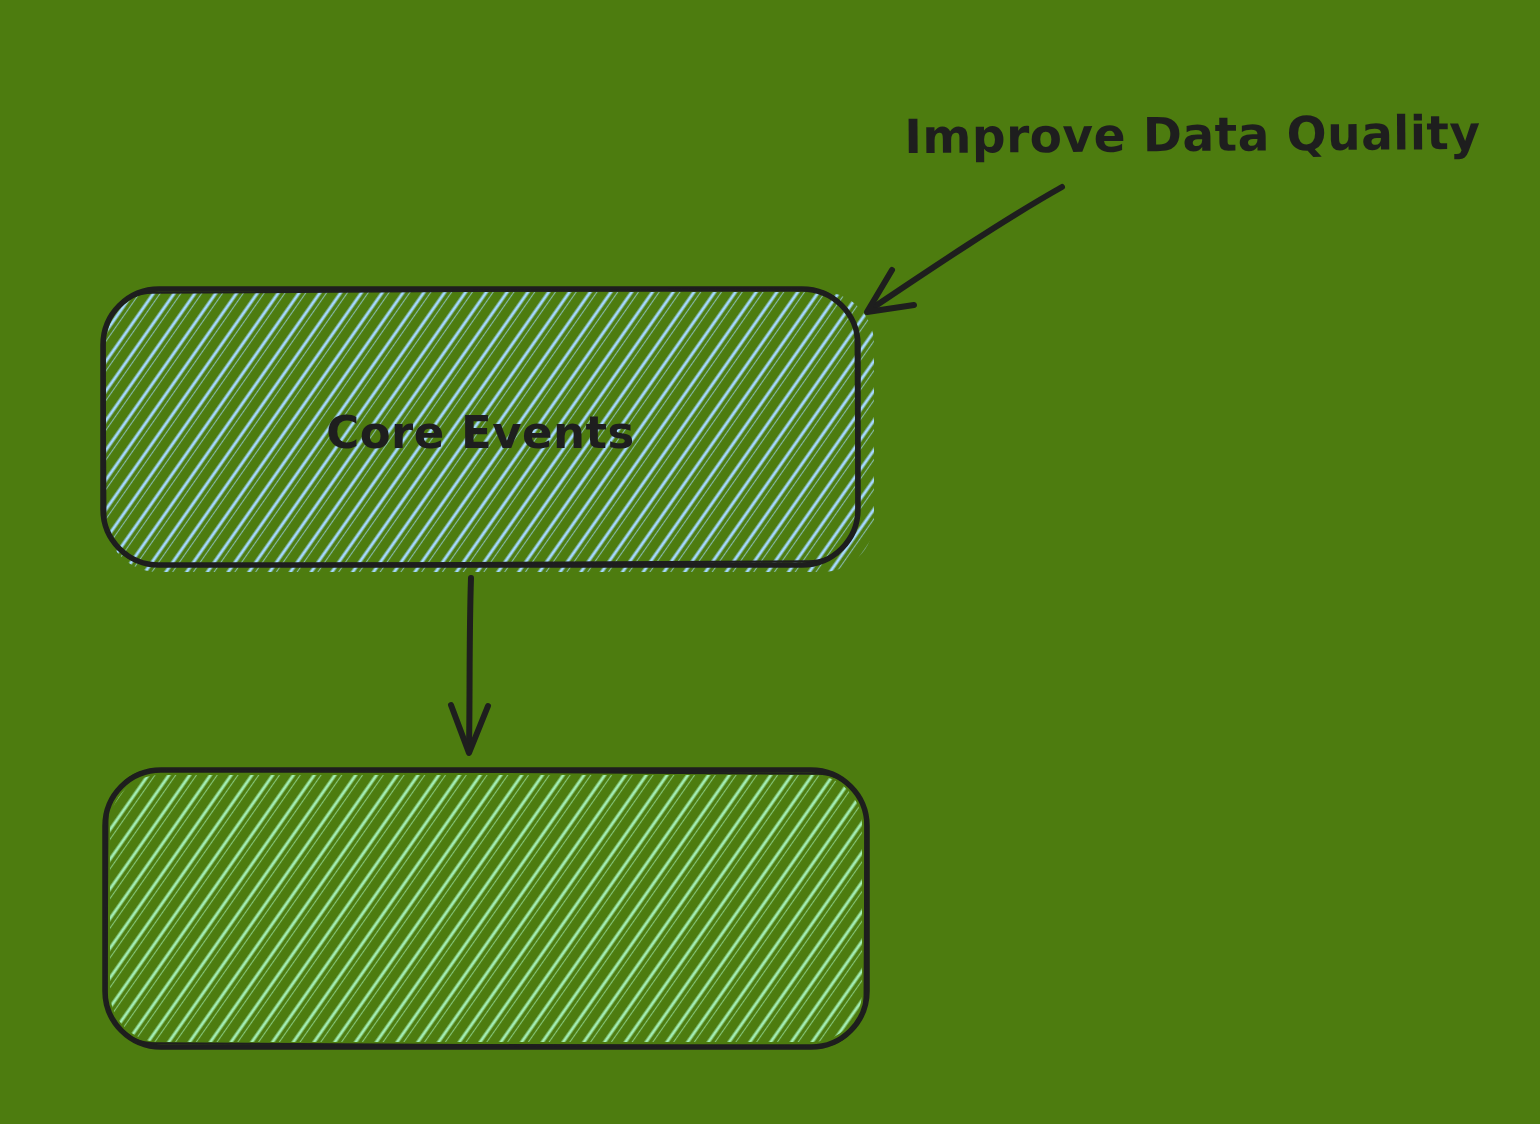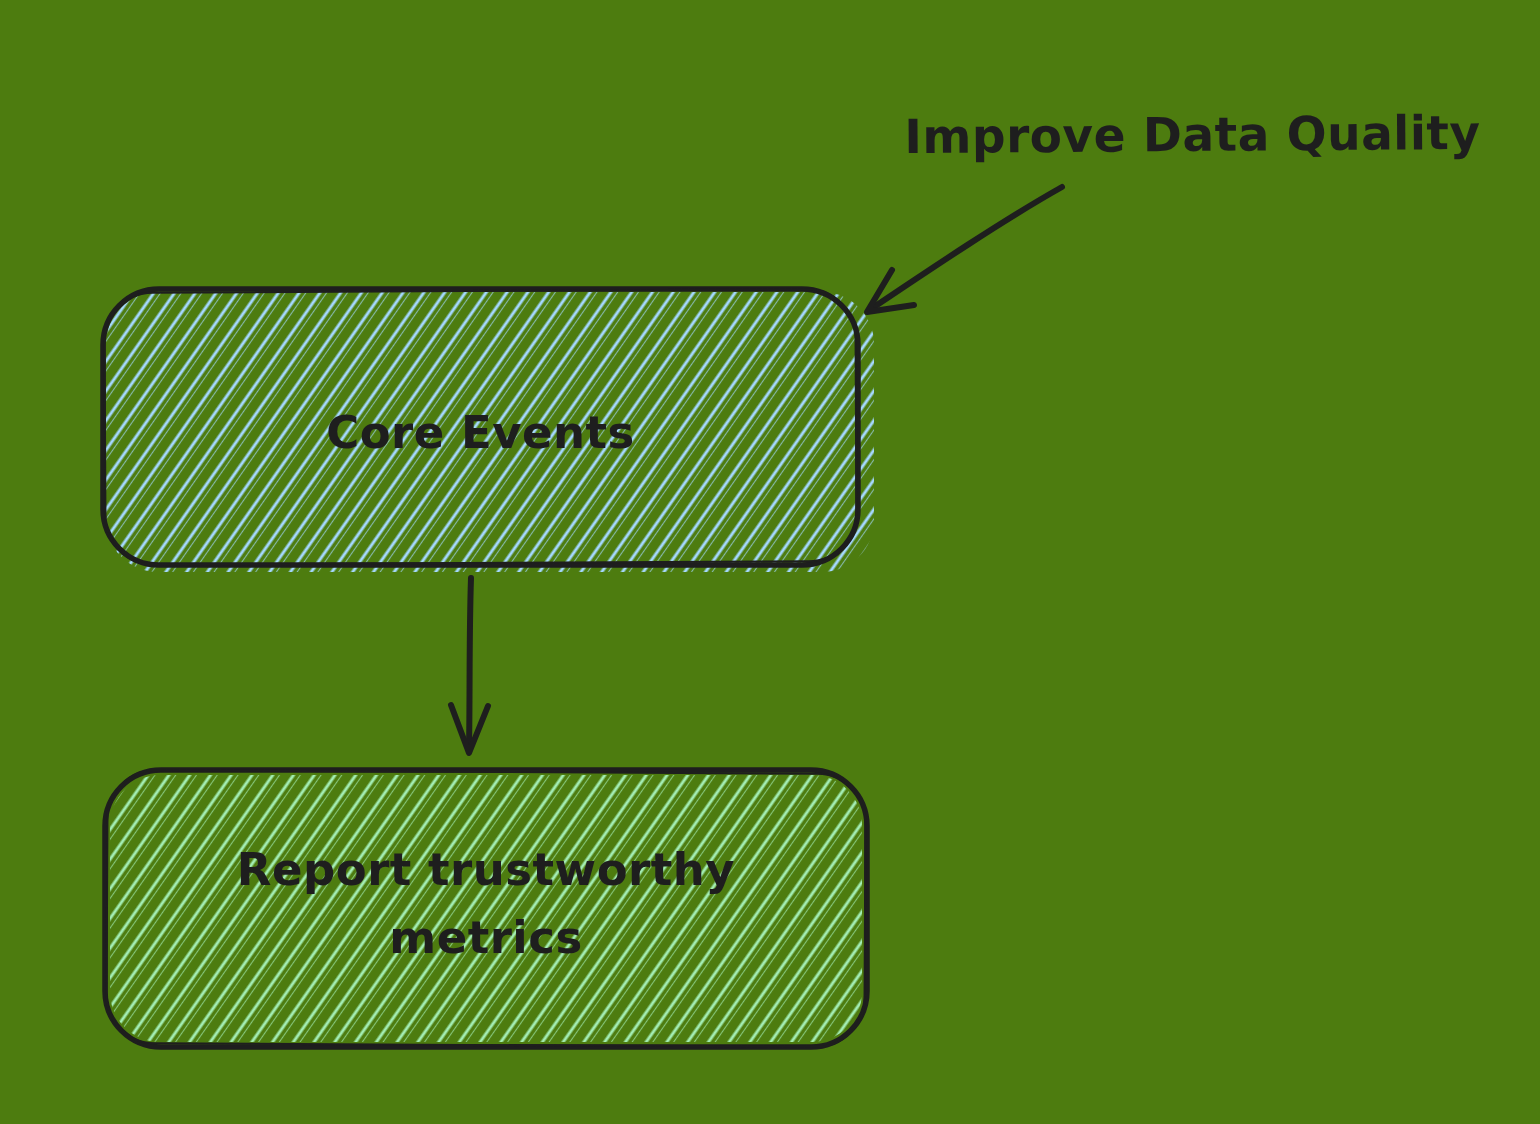--- a/index.html
+++ b/index.html
@@ -88,15 +88,14 @@
     <g>
       <path d="M471 578 C469 638 470 696 469 748" fill="none" stroke-width="6" stroke-linecap="round" stroke="#1e1e1e"></path>
       <path d="M451 705 L469 753 L488 706" fill="none" stroke-width="6" stroke-linecap="round" stroke-linejoin="round" stroke="#1e1e1e"></path>
     </g>
   </svg>
 
   <div class="label annotation-label">Improve Data Quality</div>
 
   <div class="label core-label">Core Events</div>
 
-  <div class="label report-label">Report trustworthy metrics</div>
 
 </div>
 
 </body></html>

